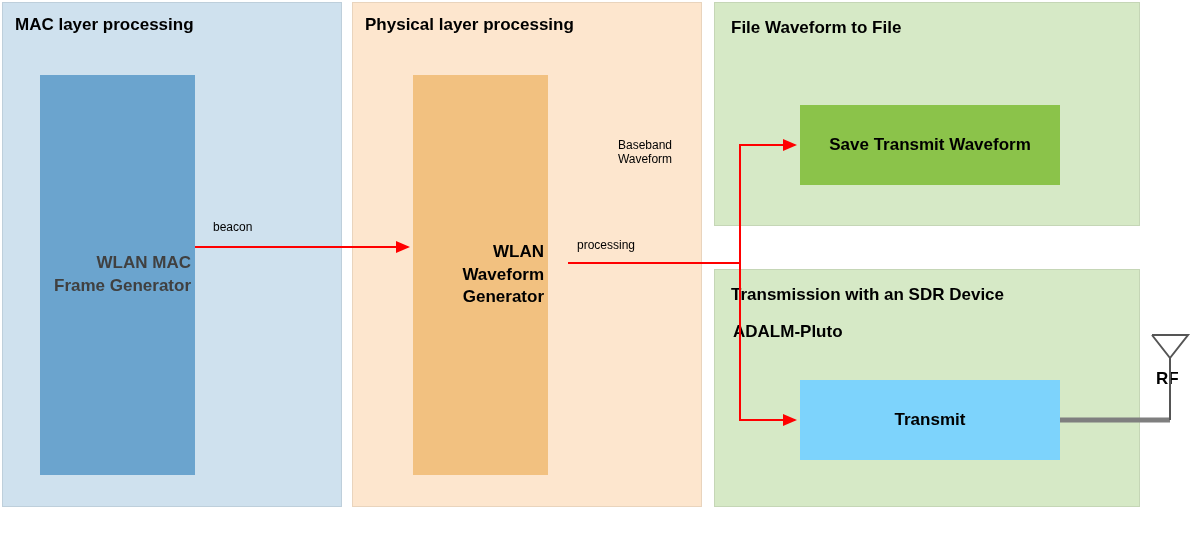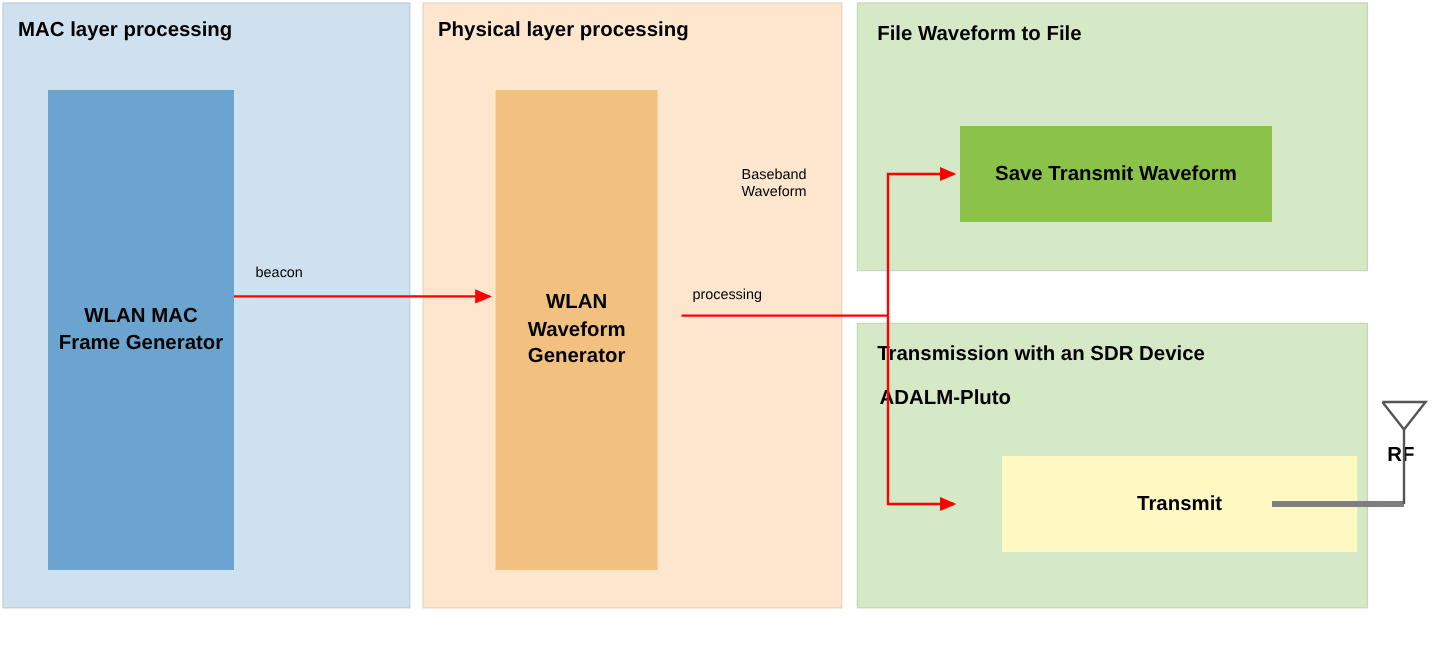--- a/index.html
+++ b/index.html
@@ -19,42 +19,42 @@
     position: absolute;
     font-size: 17px;
     font-weight: bold;
     color: #000;
   }
   .block {
     position: absolute;
     display: flex;
     align-items: center;
     justify-content: center;
-    text-align: center;
+    text-align: right;
     font-weight: bold;
     font-size: 17px;
     line-height: 1.35;
     padding: 4px;
   }
   .label {
     position: absolute;
     font-size: 12px;
     color: #000;
   }
   .mono { font-family: Liberation Sans, sans-serif; }
   
   #panel-mac  { left: 2px;   top: 2px;   width: 340px; height: 505px; background: #cfe1ee; }
   #panel-phy  { left: 352px; top: 2px;   width: 350px; height: 505px; background: #fde6ce; }
   #panel-save { left: 714px; top: 2px;   width: 426px; height: 224px; background: #d6e9c6; }
   #panel-sdr  { left: 714px; top: 269px; width: 426px; height: 238px; background: #d6e9c6; }
   
-  #block-mac  { left: 40px;  top: 75px;  width: 155px; height: 400px; background: #6ba4ce; color: #000000; }
+  #block-mac  { left: 40px;  top: 75px;  width: 155px; height: 400px; background: #6ba4ce; color: #404040; }
   #block-phy  { left: 413px; top: 75px;  width: 135px; height: 400px; background: #f2c180; color: #000; }
   #block-save { left: 800px; top: 105px; width: 260px; height: 80px;  background: #8bc34a; color: #000; }
-  #block-tx   { left: 800px; top: 380px; width: 296px; height: 80px;  background: #fef9c3; color: #000; margin-left: 35px; }
+  #block-tx   { left: 800px; top: 380px; width: 260px; height: 80px;  background: #7dd3fc; color: #000; }
   
   #lbl-beacon     { left: 213px; top: 220px; }
   #lbl-txwave     { left: 577px; top: 238px; }
   #lbl-baseband   { left: 590px; top: 138px; width: 110px; text-align: center; line-height: 1.2; }
   #lbl-adalm      { left: 733px; top: 322px; font-weight: bold; font-size: 17px; }
   #lbl-rf         { left: 1156px; top: 369px; font-weight: bold; font-size: 17px; }
   
   #arrows {
     position: absolute;
     left: 0; top: 0;

